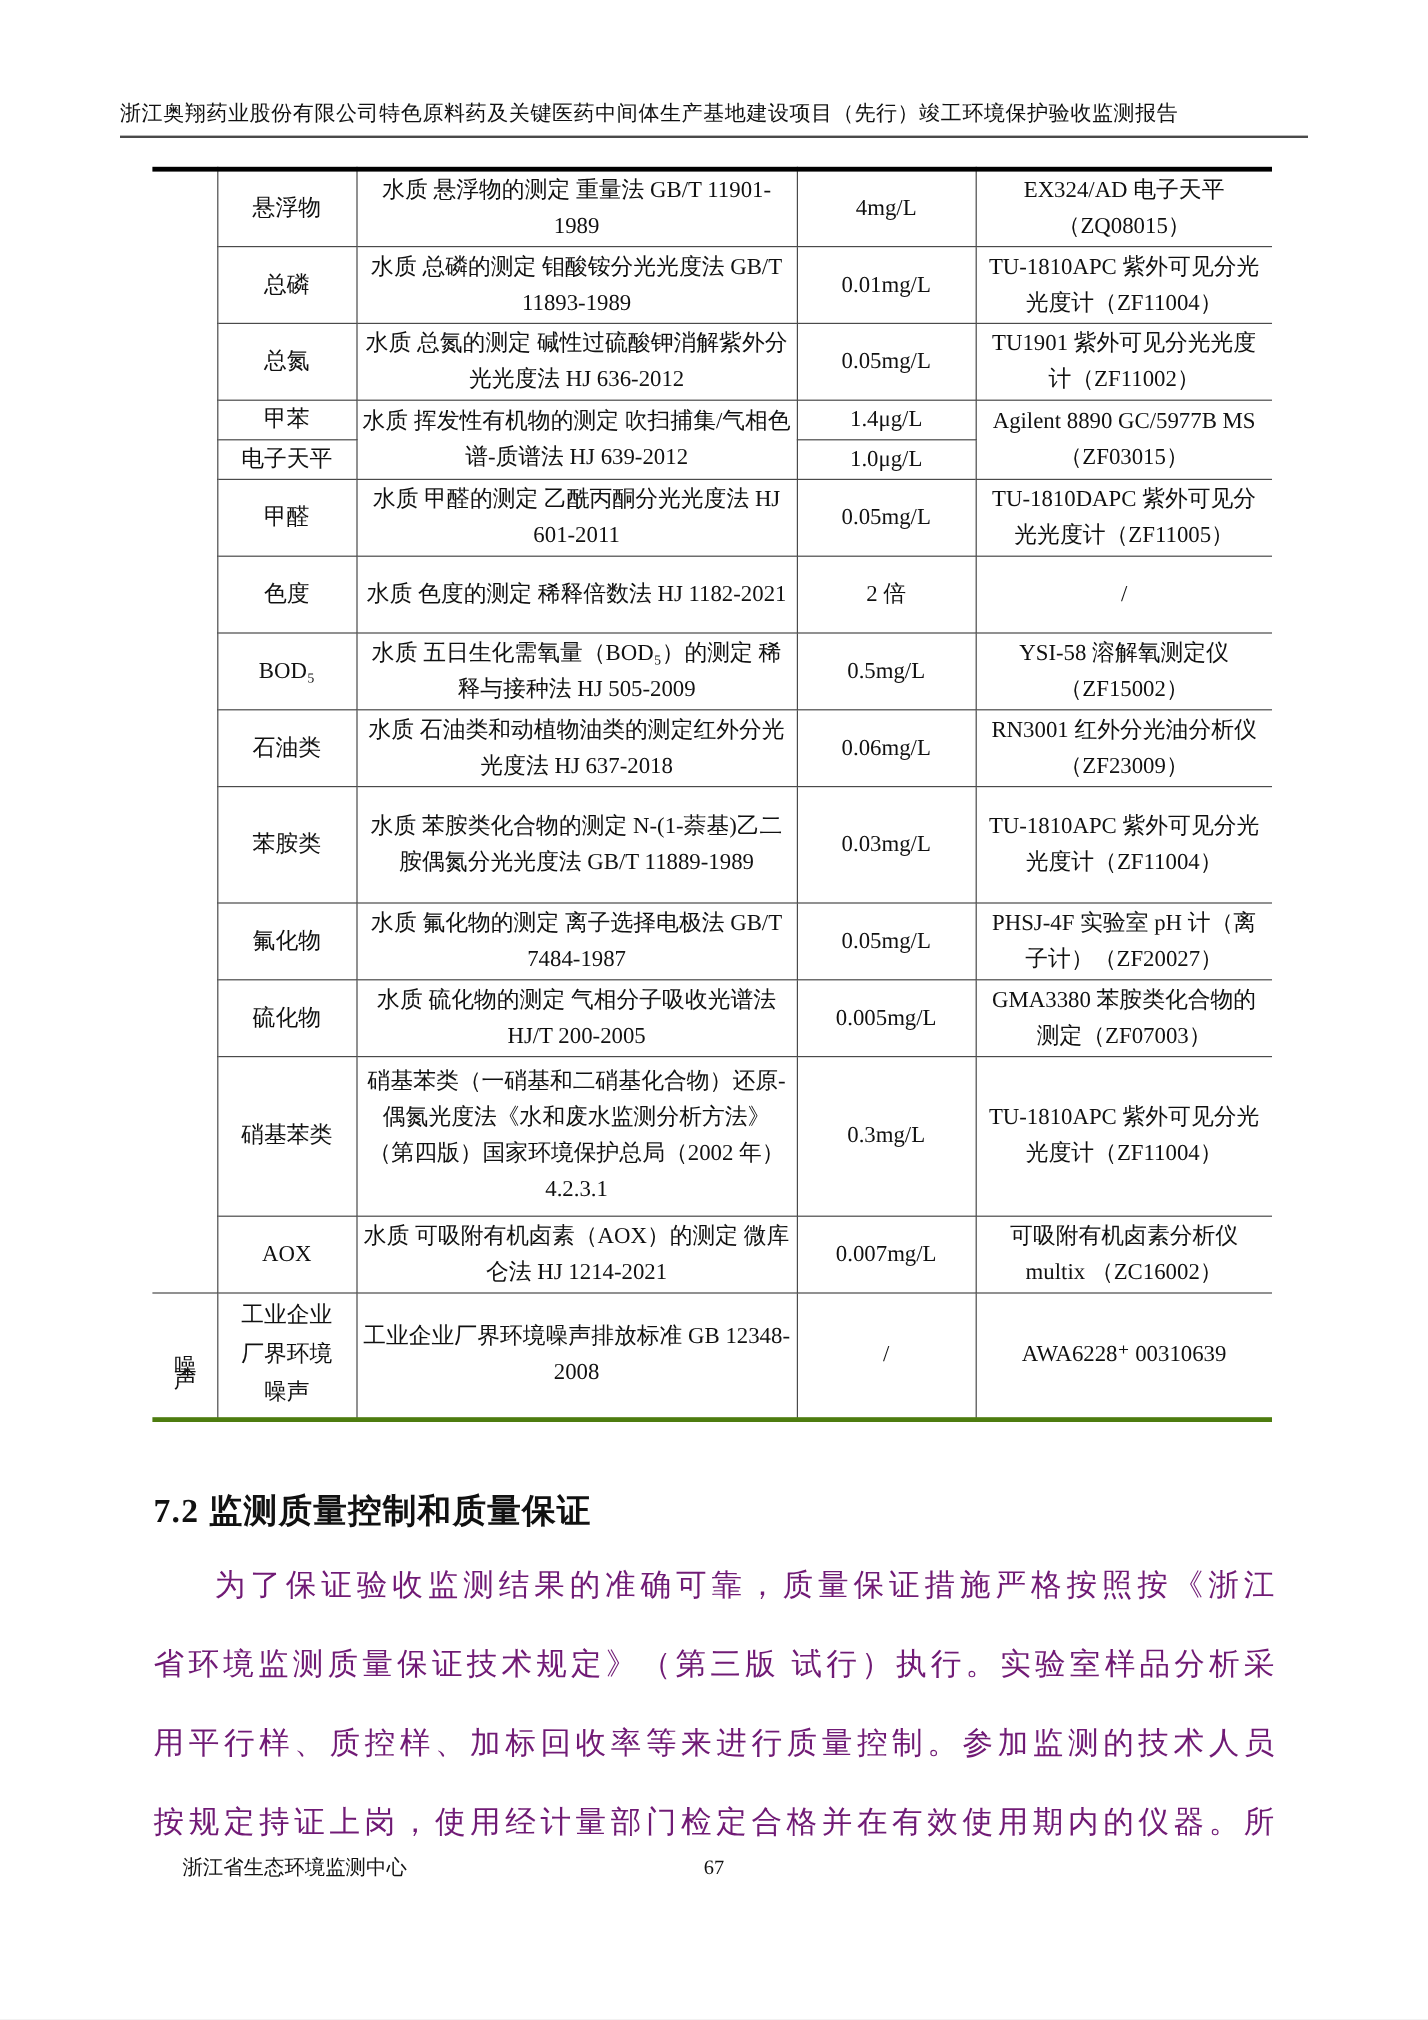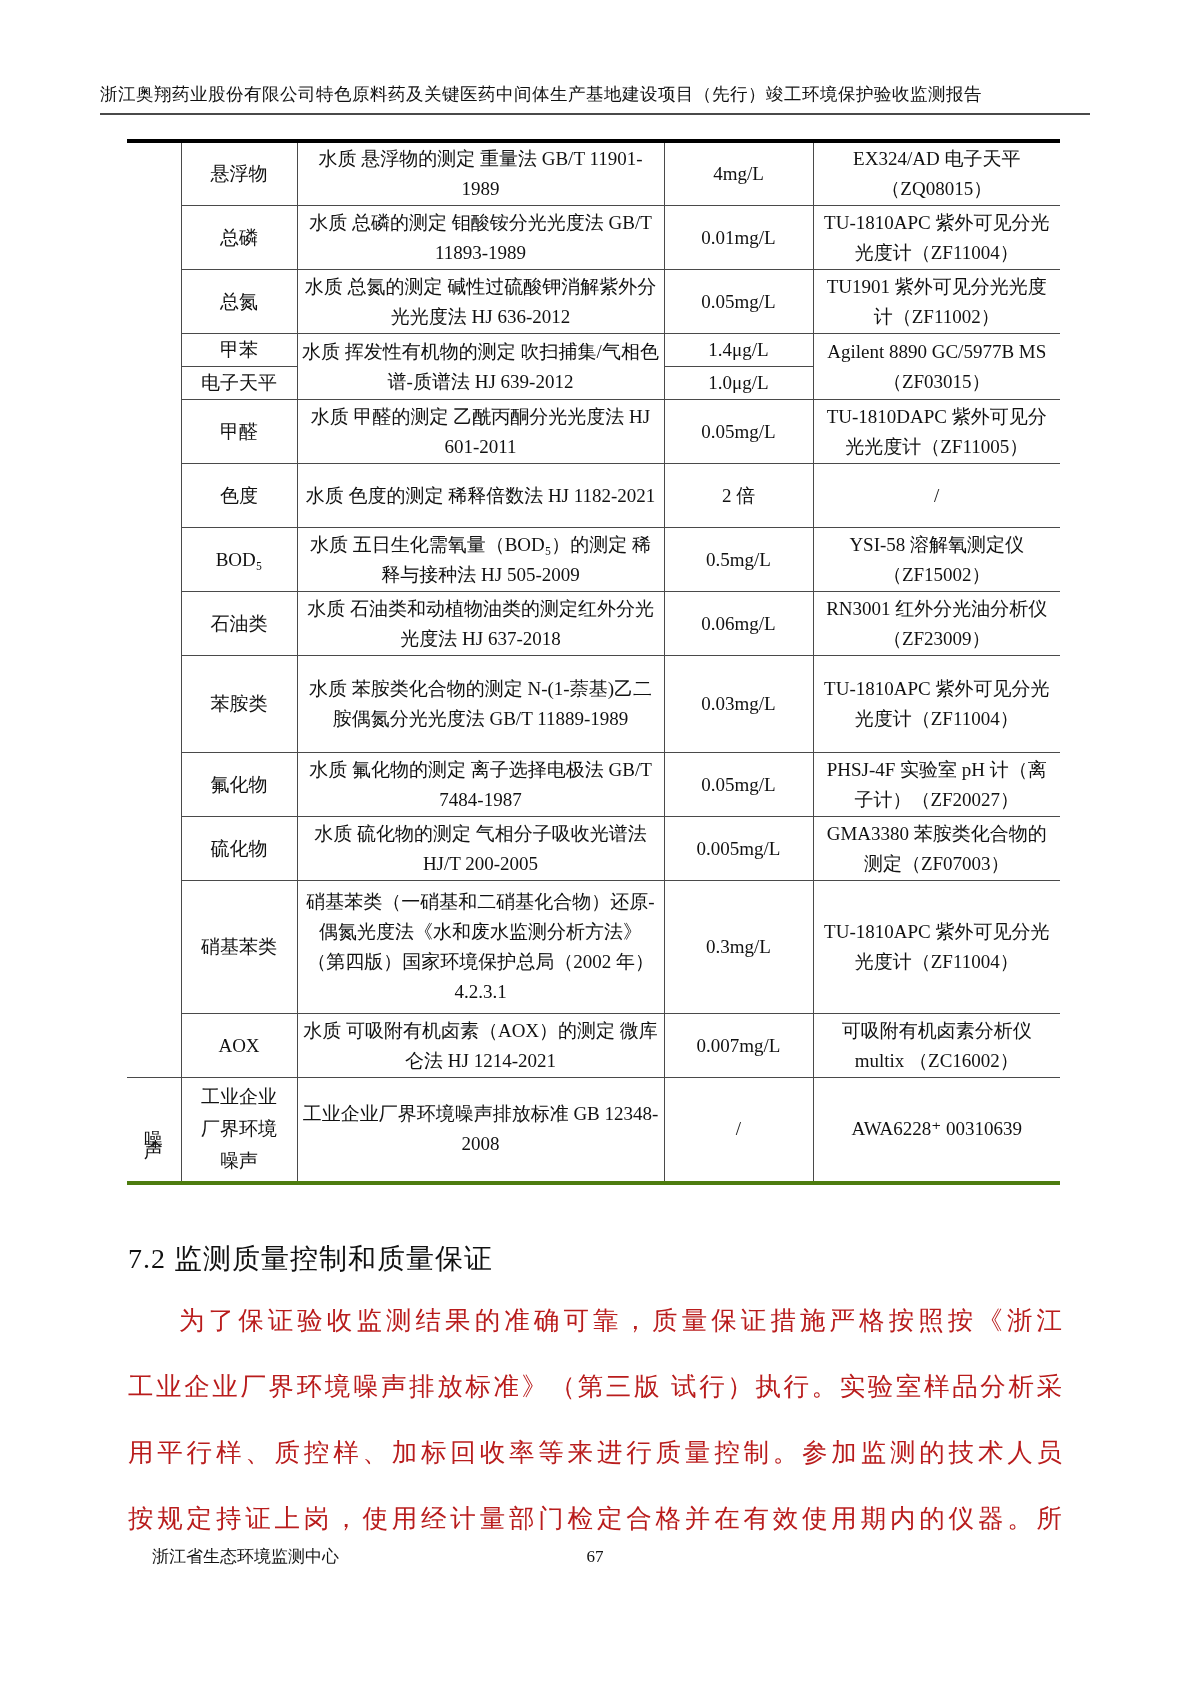--- a/index.html
+++ b/index.html
@@ -53,27 +53,27 @@
   .vertical {
     display:inline-block;
     writing-mode:vertical-rl;
     text-orientation:upright;
     letter-spacing:10px;
     line-height:1;
   }
   .narrow-wrap { display:inline-block; max-width:84px; line-height:32px; }
   .section-heading {
     position:absolute; top:1240px; left:128px;
-    font-size:28px; font-weight:normal;
+    font-size:28px; font-weight:bold;
     letter-spacing:1px;
   }
   .body-text {
     position:absolute; top:1288px; left:128px; width:934px;
     font-size:25.5px;
-    color:#b91c1c;
+    color:#701a75;
   }
   .body-line {
     line-height:66px;
     text-align:justify;
     text-align-last:justify;
     white-space:nowrap;
   }
   .body-line.indent { padding-left:51px; }
   .doc-footer {
     position:absolute; top:1545px; left:100px; width:990px;
@@ -190,21 +190,21 @@
         <td>AWA6228⁺ 00310639</td>
       </tr>
     </tbody>
       </table>
   </div>
 
   <div class="section-heading">7.2 监测质量控制和质量保证</div>
 
   <div class="body-text">
     <div class="body-line indent">为了保证验收监测结果的准确可靠，质量保证措施严格按照按《浙江</div>
-    <div class="body-line">工业企业厂界环境噪声排放标准》（第三版 试行）执行。实验室样品分析采</div>
+    <div class="body-line">省环境监测质量保证技术规定》（第三版 试行）执行。实验室样品分析采</div>
     <div class="body-line">用平行样、质控样、加标回收率等来进行质量控制。参加监测的技术人员</div>
     <div class="body-line">按规定持证上岗，使用经计量部门检定合格并在有效使用期内的仪器。所</div>
   </div>
 
   <div class="doc-footer">
     <span class="footer-page">67</span>
     <span class="footer-org">浙江省生态环境监测中心</span>
   </div>
 
 </div>

